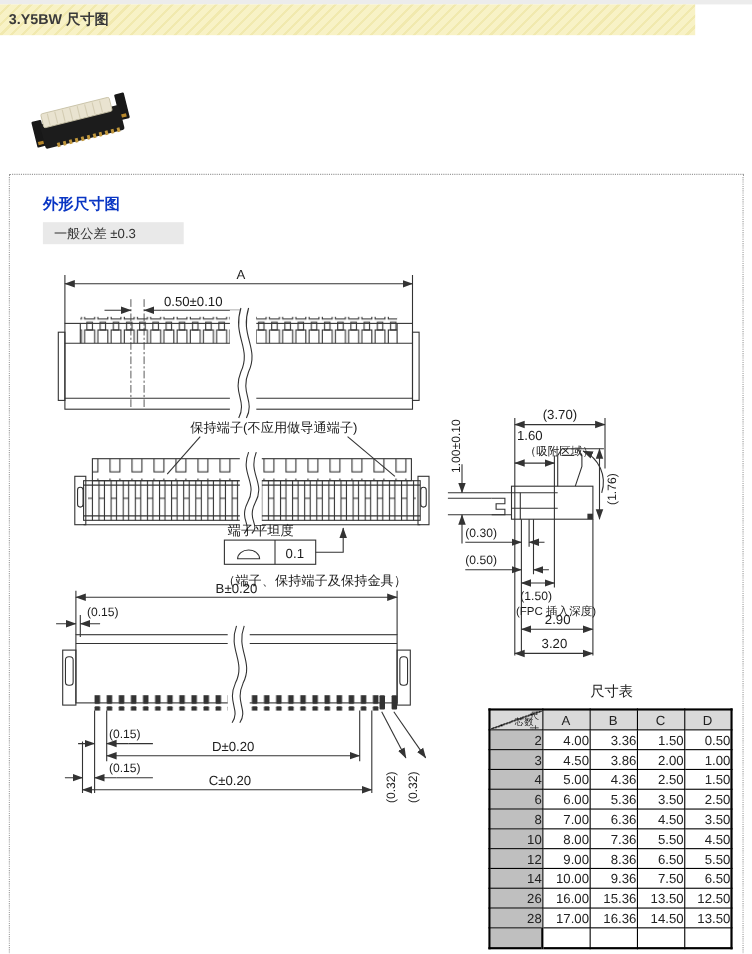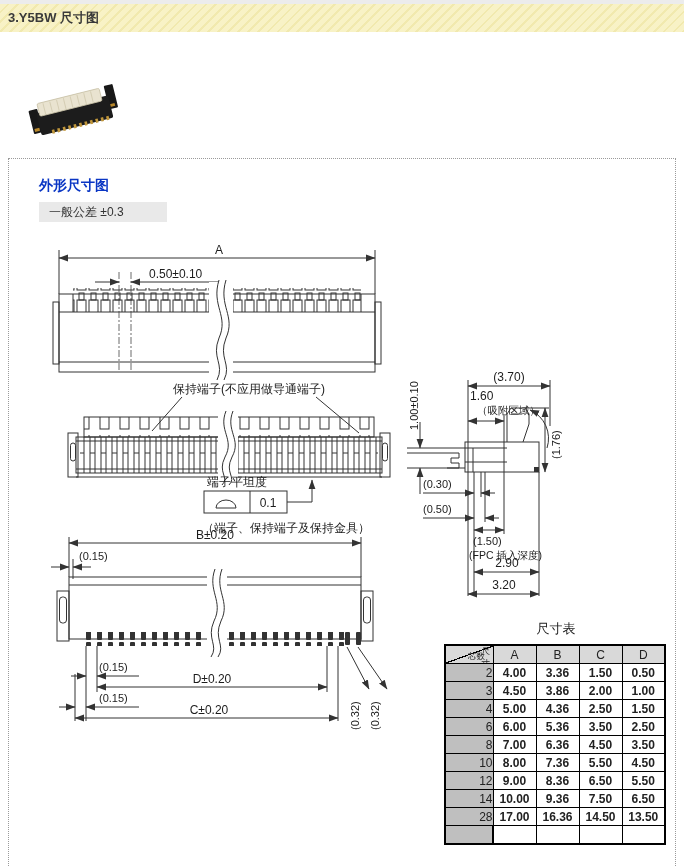--- a/index.html
+++ b/index.html
@@ -1,20 +1,20 @@
 <!DOCTYPE html>
 <html><head>
 <meta charset="utf-8">
 <style>
   html,body{margin:0;padding:0;background:#fff;}
   .stage{position:relative;width:684px;height:867px;overflow:hidden;background:#fff;
          font-family:"Liberation Sans",sans-serif;color:#222;}
   
   .topstrip{position:absolute;left:0;top:0;width:684px;height:4px;background:#ececec;}
-  .topbar{position:absolute;left:0;top:4px;width:684px;height:28px;
+  .topbar{position:absolute;left:0;top:4px;width:632px;height:28px;
           background:repeating-linear-gradient(135deg,#f8f2c6 0 5px,#f1e9ae 5px 7px);}
   .topbar span{display:inline-block;padding-left:8px;line-height:28px;font-size:13px;font-weight:bold;color:#3a3a3a;}
   
   .photo{position:absolute;left:16px;top:70px;}
   
   .panel{position:absolute;left:8px;top:158px;width:666px;height:730px;border:1px dotted #9a9a9a;background:#fff;}
   .section-title{position:absolute;left:30px;top:18px;font-size:14px;font-weight:bold;color:#0a36c4;}
   .tol{position:absolute;left:30px;top:43px;width:118px;height:20px;background:#e9e9e9;
        font-size:12px;color:#333;line-height:20px;padding-left:10px;}
   
@@ -34,21 +34,21 @@
   .tbl-title{font-size:13px;color:#222;margin-bottom:6px;text-align:center;}
   table.size{border-collapse:collapse;border:2px solid #000;table-layout:fixed;}
   table.size th,table.size td{border:1px solid #000;font-size:12px;height:17px;padding:0;overflow:hidden;}
   table.size col.c0{width:48px;} table.size col.cv{width:43px;}
   thead th{background:#d9d9d9;font-weight:normal;border-bottom:3px solid #000;text-align:center;}
   th.corner{position:relative;background:#d9d9d9
     ;background-image:linear-gradient(to bottom right,transparent calc(50% - 0.6px),#000 calc(50% - 0.6px),#000 calc(50% + 0.6px),transparent calc(50% + 0.6px));}
   th.corner .c-top{position:absolute;right:2px;top:0;font-size:8.5px;margin-left:35px;}
   th.corner .c-bot{position:absolute;left:2px;bottom:0;font-size:8.5px;margin-left:20px;}
   td.pin{background:#bfbfbf;text-align:right;padding-right:11px;border-right:2px solid #000;}
-  td.val{text-align:center;font-weight:bold;}
+  td.val{text-align:right;}
   tfoot td{height:18px;}
   tfoot td.pin{border-right:2px solid #000;}
 </style>
 </head>
 <body>
 
 <div class="stage">
   <div class="topstrip"></div>
   <div class="topbar">
     <span>3.Y5BW 尺寸图</span>
@@ -338,20 +338,27 @@
 
             <tr>
               <td class="pin">14</td>
               <td class="val">10.00</td>
               <td class="val">9.36</td>
               <td class="val">7.50</td>
               <td class="val">6.50</td>
             </tr>
 
 
+            <tr>
+              <td class="pin">26</td>
+              <td class="val">16.00</td>
+              <td class="val">15.36</td>
+              <td class="val">13.50</td>
+              <td class="val">12.50</td>
+            </tr>
 
             <tr>
               <td class="pin">28</td>
               <td class="val">17.00</td>
               <td class="val">16.36</td>
               <td class="val">14.50</td>
               <td class="val">13.50</td>
             </tr>
           </tbody>
         <tfoot>

